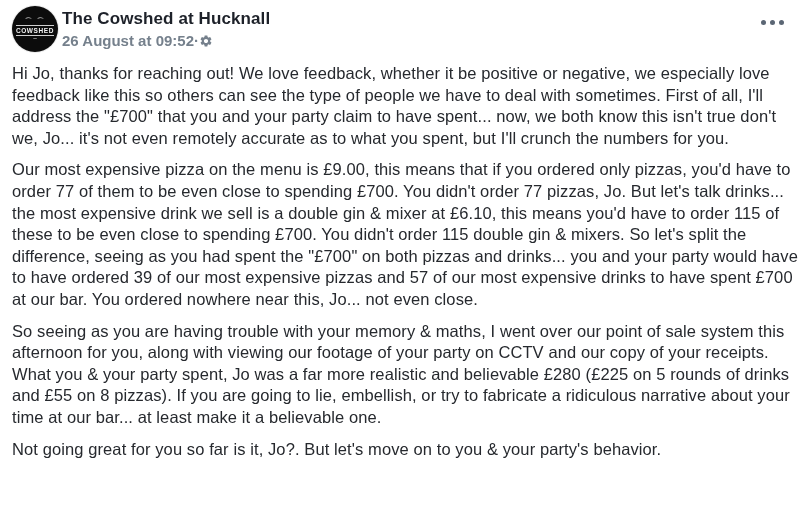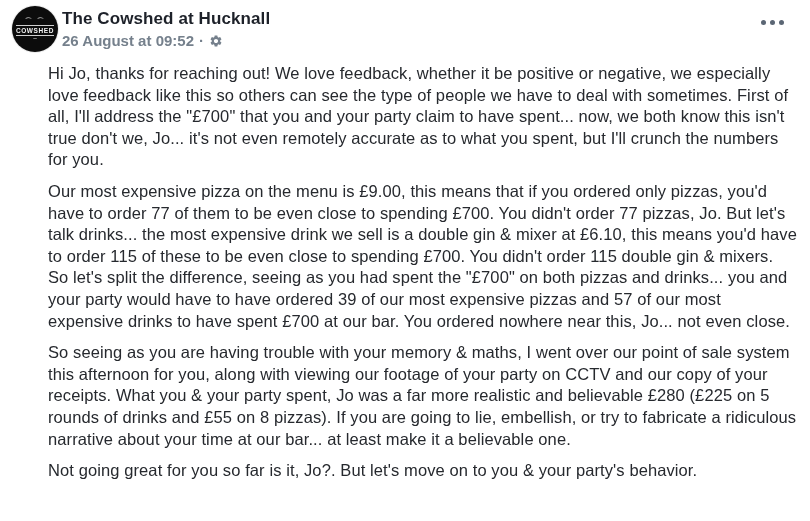--- a/index.html
+++ b/index.html
@@ -36,21 +36,21 @@
     padding: 1px 0; margin-top: 1px;
   }
   .avatar .tail { color: #d9d9d9; font-size: 7px; line-height: 5px; }
 
   .header-meta { margin-left: 4px; padding-top: 3px; }
   .author-name {
     font-size: 17px; font-weight: bold; color: #1d2129;
     line-height: 21px; letter-spacing: 0.1px;
   }
   .sub-line {
-    display: flex; align-items: center; gap: 5px;
+    display: flex; align-items: center; 
     margin-top: 3px;
     color: #75808c; font-size: 15px; font-weight: bold;
   }
   .dot-sep { color: #75808c; }
   .gear-icon svg { display: block; margin-top: 1px; }
 
   .more-menu {
     position: absolute; right: 22px; top: 16px;
     display: flex; gap: 4px; padding: 4px; cursor: pointer;
   }
@@ -59,21 +59,20 @@
     background: #5b6674; display: block;
   }
 
   
   .post-body {
     padding: 11px 12px 0 12px;
     color: #26292e;
     font-size: 16.5px;
     line-height: 21.6px;
     letter-spacing: 0.1px;
-    margin-left: 36px;
   }
   .post-body p { margin-bottom: 10px; }
   .post-body p:last-child { margin-bottom: 0; }
 </style>
 </head>
 <body>
 
 <div class="post">
 
   <div class="post-header">

